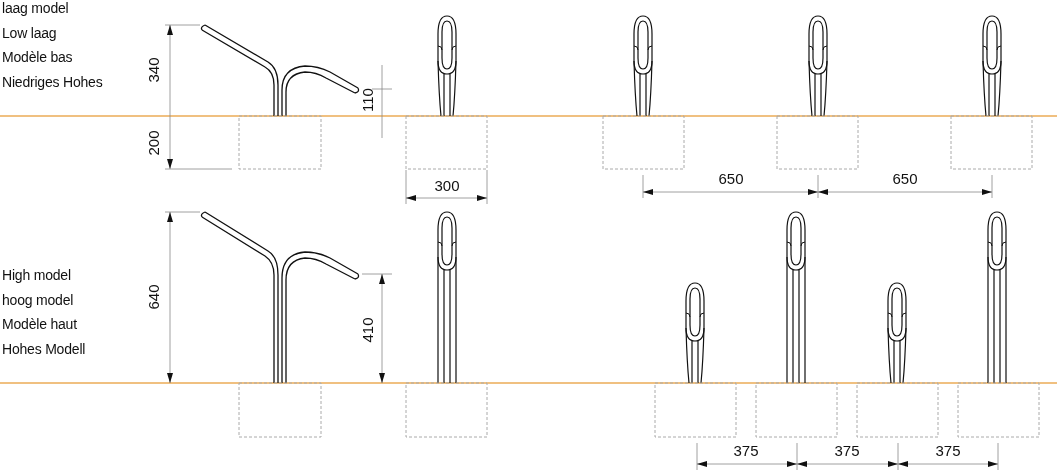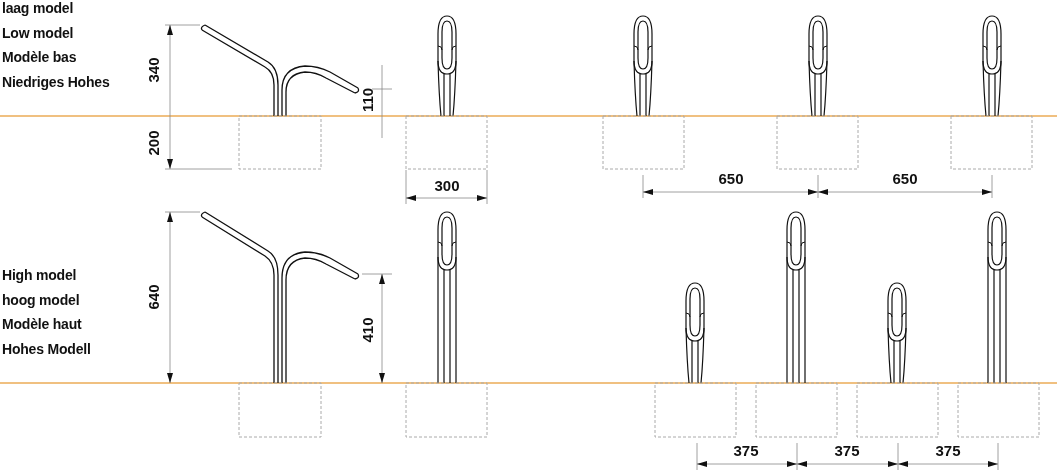--- a/index.html
+++ b/index.html
@@ -1,27 +1,27 @@
 <!DOCTYPE html>
 <html><head>
 <meta charset="utf-8">
 <style>
   html,body{margin:0;padding:0;background:#fff;}
-  #root{position:relative;width:1057px;height:470px;overflow:hidden;background:#fff;font-family:"DejaVu Sans Condensed","DejaVu Sans",sans-serif;font-weight:bold;}
+  #root{position:relative;width:1057px;height:470px;overflow:hidden;background:#fff;font-family:"DejaVu Sans Condensed","DejaVu Sans",sans-serif;}
   .lbl{position:absolute;left:2px;font-size:14px;color:#111;line-height:24.5px;font-family:"Liberation Sans","DejaVu Sans",sans-serif;letter-spacing:-0.2px;}
   svg{position:absolute;left:0;top:0;}
   .dimtext{font-family:"Liberation Sans","DejaVu Sans",sans-serif;font-size:15px;fill:#111;}
 </style>
 </head>
 <body>
 
 <div id="root">
   <div class="lbl" style="top:-4px;">
     <div>laag model</div>
-    <div>Low model</div>
+    <div>Low laag</div>
     <div>Modèle bas</div>
     <div>Niedriges  Hohes</div>
   </div>
   <div class="lbl" style="top:263px;">
     <div>High model</div>
     <div>hoog model</div>
     <div>Modèle haut</div>
     <div>Hohes Modell</div>
   </div>
 

